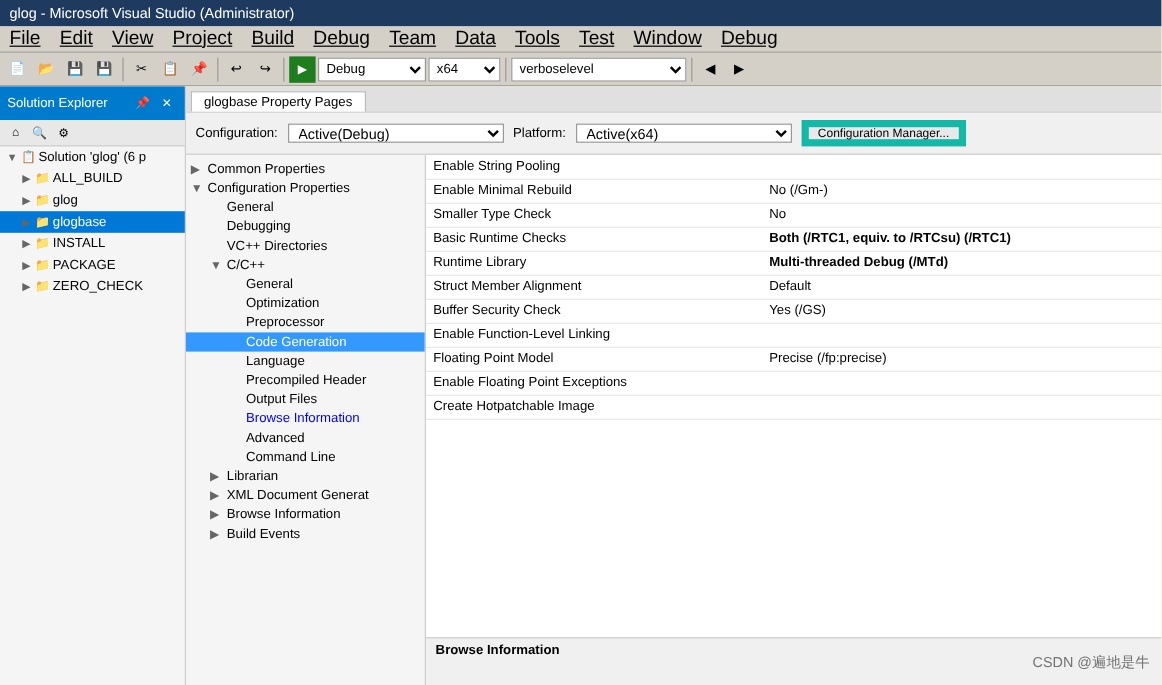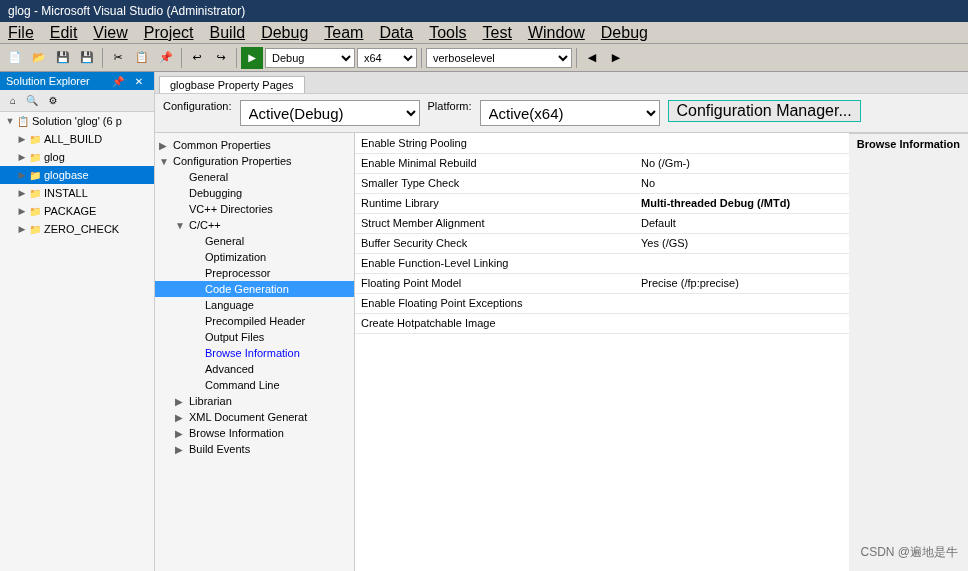--- a/index.html
+++ b/index.html
@@ -20,42 +20,42 @@
     .toolbar-combo-wide { width: 90px; }
     .toolbar-combo-platform { width: 60px; }
     .toolbar-combo-verb { width: 146px; }
     .play-btn { background: #1e7e1e; color: white; width: 22px; height: 22px; display: flex; align-items: center; justify-content: center; cursor: pointer; font-size: 10px; }
 
     
     .main-layout { display: flex; height: calc(571px - 72px); }
 
     
     .solution-explorer { width: 155px; background: #f5f5f5; border-right: 1px solid #ccc; flex-shrink: 0; }
-    .solution-explorer-header { background: #007acc; color: white; height: 18px; display: flex; align-items: center; padding: 0 6px; font-size: 11px; justify-content: space-between; }
+    .solution-explorer-header { background: #007acc; color: white; height: 28px; display: flex; align-items: center; padding: 0 6px; font-size: 11px; justify-content: space-between; }
     .solution-explorer-toolbar { background: #e8e8e8; height: 22px; display: flex; align-items: center; padding: 0 4px; border-bottom: 1px solid #ccc; gap: 2px; }
     .se-btn { width: 18px; height: 18px; display: flex; align-items: center; justify-content: center; font-size: 10px; cursor: pointer; border: 1px solid transparent; }
     .tree-item { display: flex; align-items: center; padding: 1px 0; cursor: pointer; white-space: nowrap; overflow: hidden; }
     .tree-item.selected { background: #0078d7; color: white; }
     .tree-label { font-size: 11px; }
     .tree-icon { width: 16px; height: 16px; display: flex; align-items: center; justify-content: center; flex-shrink: 0; font-size: 10px; }
     .expand-icon { width: 12px; height: 12px; display: flex; align-items: center; justify-content: center; font-size: 9px; color: #666; flex-shrink: 0; }
     .indent1 { padding-left: 4px; }
     .indent2 { padding-left: 16px; }
 
     
     .property-area { flex: 1; background: #fef9c3; display: flex; flex-direction: column; overflow: hidden; }
     .property-tab-bar { background: #e0e0e0; height: 22px; display: flex; align-items: flex-end; border-bottom: 1px solid #ccc; padding-left: 4px; }
     .property-tab { background: #d0d0d0; border: 1px solid #bbb; border-bottom: none; padding: 2px 10px; font-size: 11px; cursor: pointer; }
     .property-tab.active { background: white; color: #000; }
 
     
-    .config-bar { background: #f0f0f0; border-bottom: 1px solid #ccc; padding: 6px 8px; display: flex; gap: 8px; font-size: 11px; }
+    .config-bar { background: #f0f0f0; border-bottom: 1px solid #ccc; padding: 6px 8px; display: flex; align-items: center; gap: 8px; font-size: 11px; }
     .config-label { color: #000; }
-    .config-combo { height: 26px; font-size: 15px; border: 1px solid #999; background: white; padding: 0 4px; width: 180px; }
-    .config-btn { height: 22px; font-size: 16px; border: 1px solid #14b8a6; background: #e8e8e8; padding: 0 8px; cursor: pointer; }
+    .config-combo { height: 16px; font-size: 12px; border: 1px solid #999; background: white; padding: 0 4px; width: 180px; }
+    .config-btn { height: 22px; font-size: 10px; border: 6px solid #14b8a6; background: #e8e8e8; padding: 0 8px; cursor: pointer; }
 
     
     .property-content { display: flex; flex: 1; overflow: hidden; }
 
     
     .prop-tree { width: 200px; background: #f5f5f5; border-right: 1px solid #ccc; overflow-y: auto; padding: 4px 0; flex-shrink: 0; }
     .prop-tree-item { padding: 2px 4px; font-size: 11px; cursor: pointer; display: flex; align-items: center; }
     .prop-tree-item.selected { background: #d0d0d0; }
     .prop-tree-item .expand { color: #666; margin-right: 2px; font-size: 10px; width: 12px; }
     .prop-tree-item.level1 { padding-left: 4px; }
@@ -284,37 +284,41 @@
         <div class="prop-tree-item level2">
           <span class="expand">▶</span>
           <span>Browse Information</span>
         </div>
         <div class="prop-tree-item level2">
           <span class="expand">▶</span>
           <span>Build Events</span>
         </div>
       </div>
 
-      <div style="display:flex;flex-direction:row;flex:1;overflow:hidden;">
+      <div style="display:flex;flex-direction:column;flex:1;overflow:hidden;">
         <div class="prop-grid" style="flex:1;overflow-y:auto;">
           <table>
             <tbody id="prop-tbody">
             <tr>
                   <td class="prop-name">Enable String Pooling</td>
                   <td class="prop-value"></td>
                 </tr>
                 <tr>
                   <td class="prop-name">Enable Minimal Rebuild</td>
                   <td class="prop-value">No (/Gm-)</td>
                 </tr>
                 <tr>
                   <td class="prop-name">Smaller Type Check</td>
                   <td class="prop-value">No</td>
                 </tr>
                 <tr>
+                  <td class="prop-name">Basic Runtime Checks</td>
+                  <td class="prop-value bold">Both (/RTC1, equiv. to /RTCsu) (/RTC1)</td>
+                </tr>
+                <tr>
                   <td class="prop-name">Runtime Library</td>
                   <td class="prop-value bold">Multi-threaded Debug (/MTd)</td>
                 </tr>
                 <tr>
                   <td class="prop-name">Struct Member Alignment</td>
                   <td class="prop-value">Default</td>
                 </tr>
                 <tr>
                   <td class="prop-name">Buffer Security Check</td>
                   <td class="prop-value">Yes (/GS)</td>

